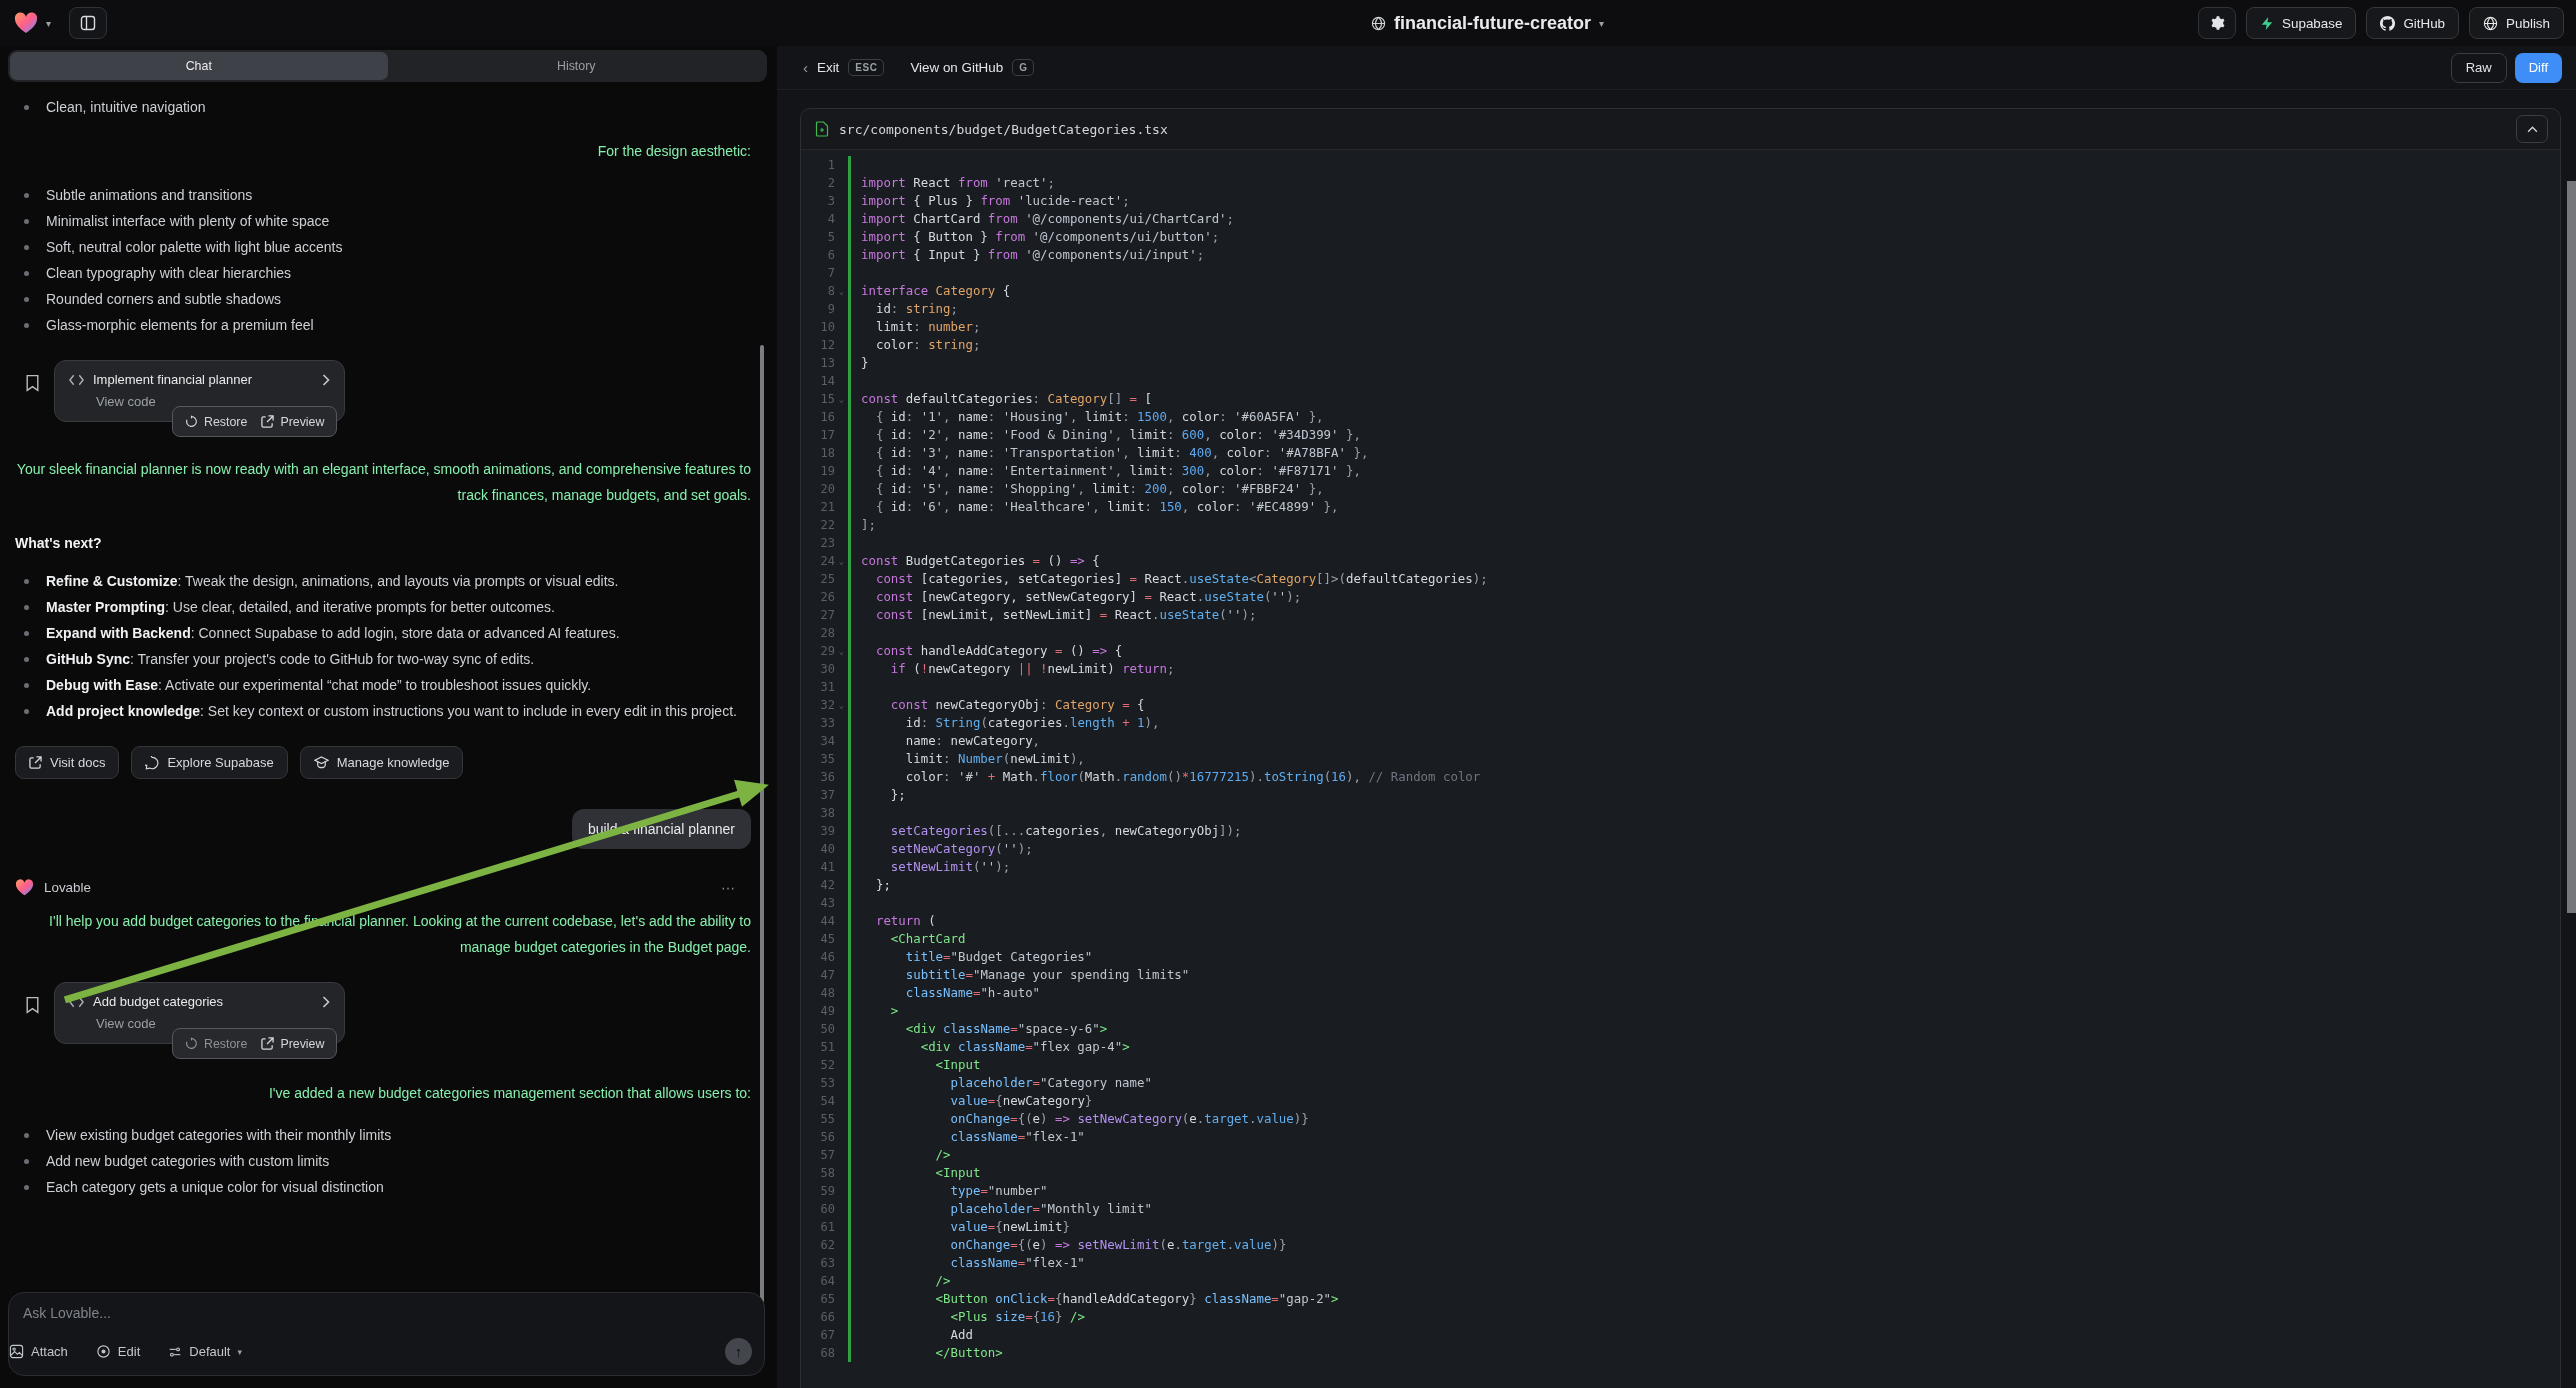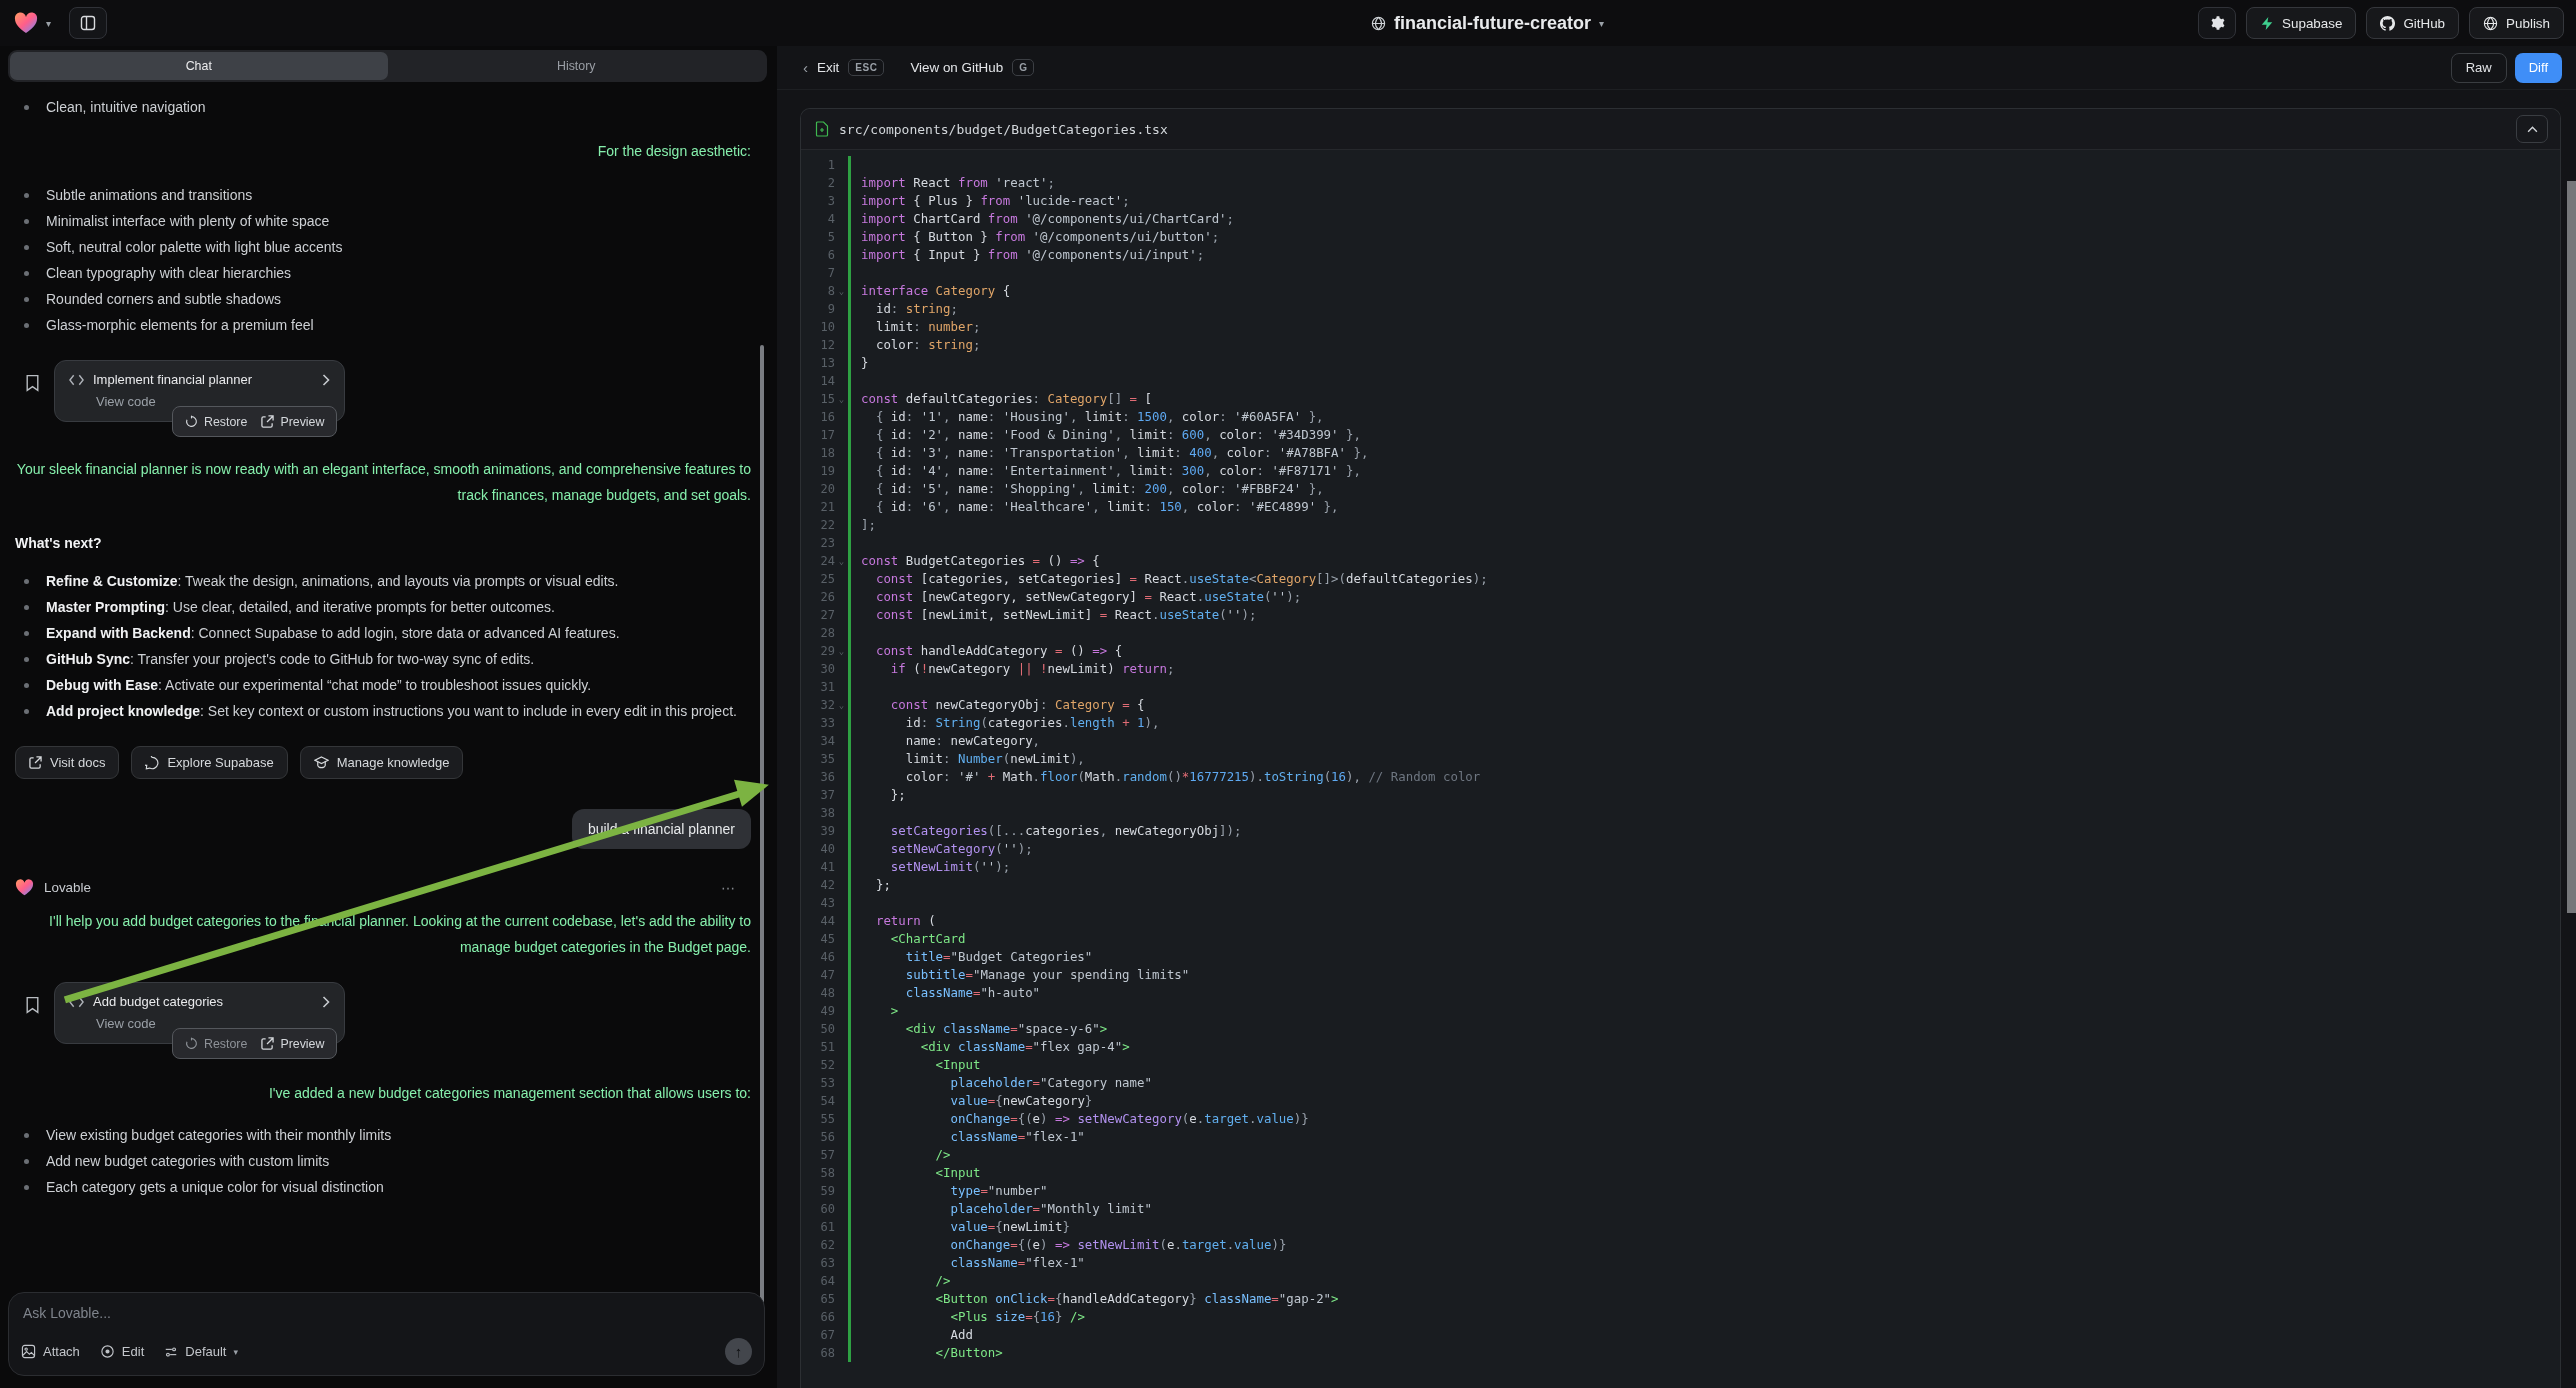--- a/index.html
+++ b/index.html
@@ -58,21 +58,21 @@
   .bubble { max-width:597px; background:#2f3136; border-radius:12px; padding:9px 16px;
     font-size:14px; color:#e7e9eb; line-height:22px; }
   .ai-header { display:flex; align-items:center; gap:10px; }
   .ai-name { font-size:13.4px; color:#c9ccd1; flex:1; }
   .dots { color:#84888e; letter-spacing:2px; font-size:14px; margin-right:14px; }
 
   
   .composer { position:absolute; left:8px; right:12px; bottom:12px; height:84px; background:#141518;
     border:1px solid #2b2d31; border-radius:16px; padding:12px 14px; }
   .composer-ph { font-size:14px; color:#7f848c; }
-  .composer-row { position:absolute; left:12px; right:12px; bottom:10px; display:flex; align-items:center; gap:20px;justify-content:flex-end; }
+  .composer-row { position:absolute; left:0; right:12px; bottom:10px; display:flex; align-items:center; gap:28px;justify-content:flex-end; }
   .comp-item { display:flex; align-items:center; gap:7px; font-size:13px; color:#c3c6cb; }
   .send-btn { margin-left:auto; width:27px; height:27px; border-radius:50%; background:#43464c;
     display:flex; align-items:center; justify-content:center; color:#101113; font-size:15px; font-weight:700; }
 
   
   .arrow-svg { position:absolute; left:0; top:0; pointer-events:none; z-index:40; }
 
   
   .code-panel { position:absolute; top:46px; left:777px; right:0; bottom:0; background:#131417; }
   .code-header { position:absolute; top:0; left:0; right:0; height:44px; display:flex; align-items:center;

